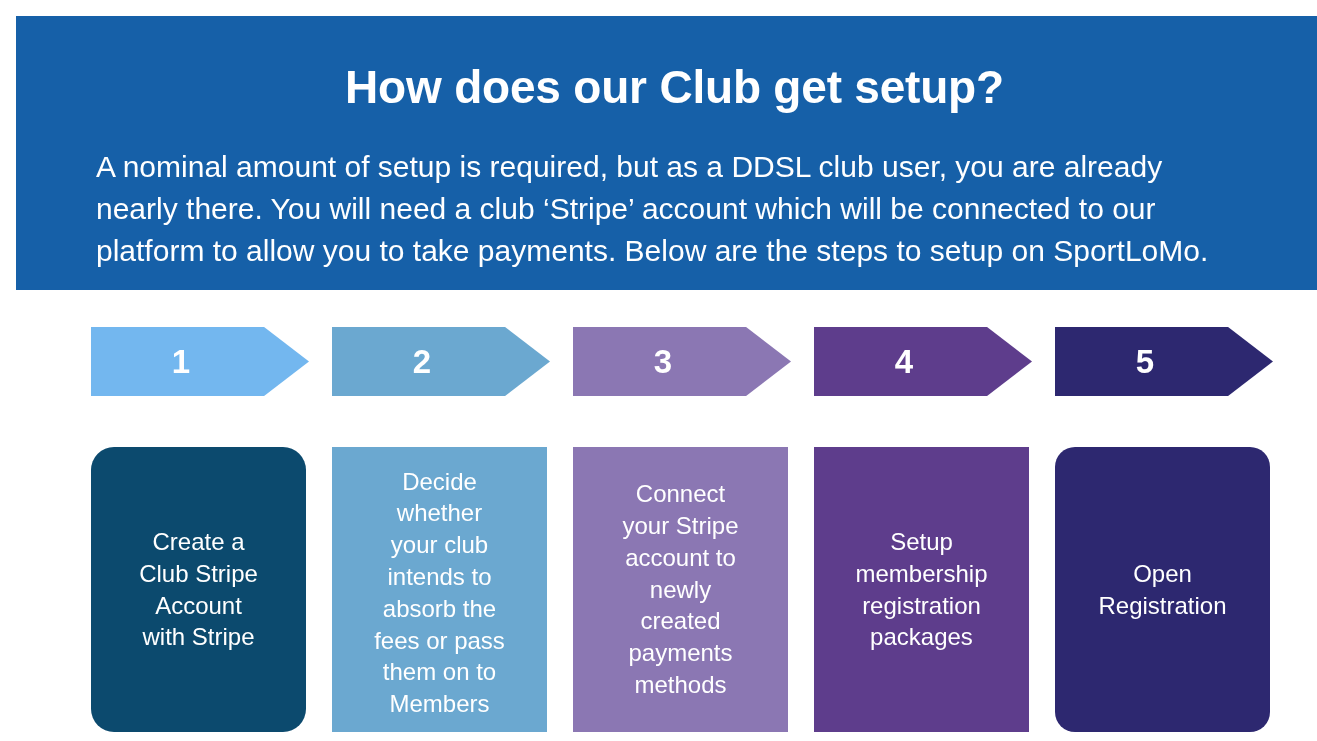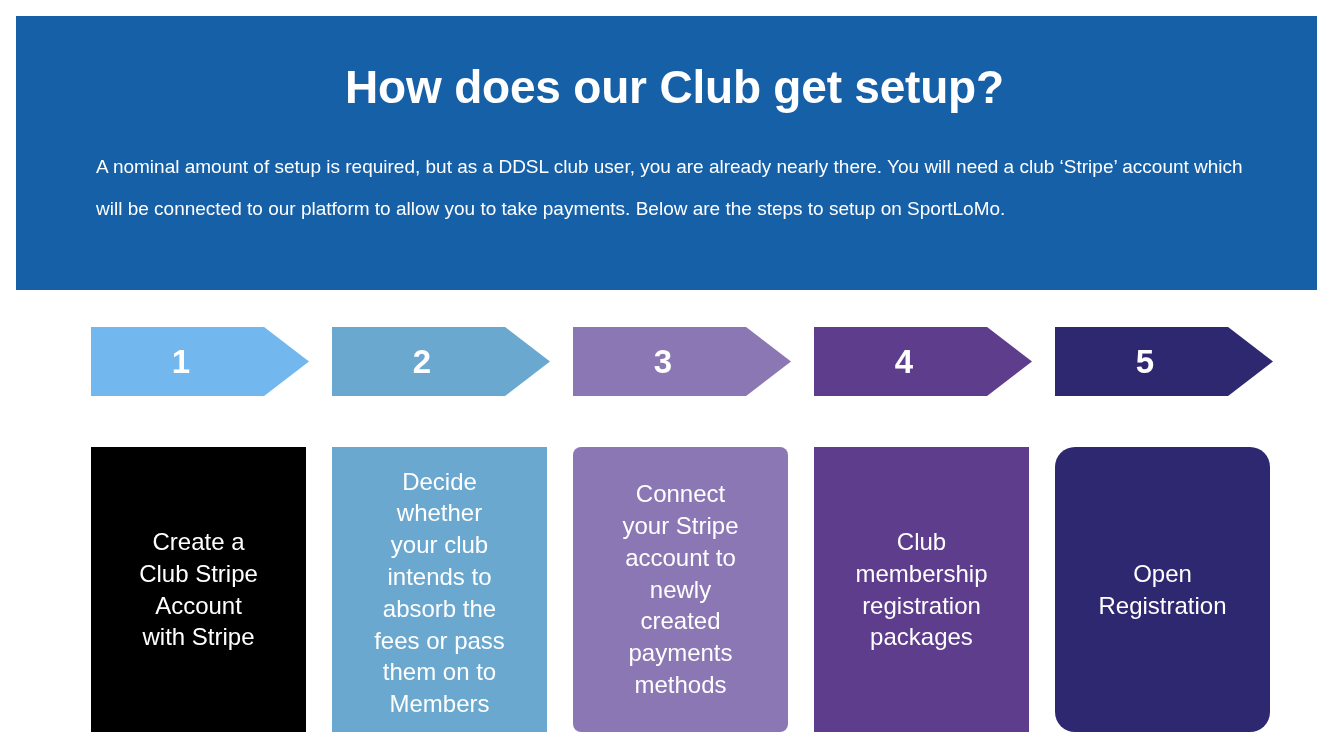--- a/index.html
+++ b/index.html
@@ -46,21 +46,21 @@
     white-space: nowrap;
   }
 
   .header-body {
     position: absolute;
     left: 72px;
     top: 122px;
     width: 1165px;
     color: #ffffff;
     font-family: "Liberation Sans", sans-serif;
-    font-size: 19px;
+    font-size: 30px;
     font-weight: normal;
     line-height: 42px;
     text-align: left;
   }
 
   
   .steps {
     position: absolute;
     left: 0;
     top: 274px;
@@ -149,21 +149,21 @@
     <div class="header-body">A nominal amount of setup is required, but as a DDSL club user, you are already nearly there. You will need a club ‘Stripe’ account which will be connected to our platform to allow you to take payments.   Below are the steps to setup on SportLoMo.</div>
   </div>
 
   <div class="steps">
 
     <div class="step step-0">
       <div class="step-arrow" style="background: rgb(115, 183, 239);">
         <span class="step-number">1</span>
       </div>
       <div class="step-notch" style="color: rgb(115, 183, 239);"></div>
-      <div class="step-box" style="background: #000000;">
+      <div class="step-box" style="background: #0c4a6e; border-radius: 23px;">
         <div class="step-box-text">Create a
 Club Stripe
 Account
 with Stripe</div>
       </div>
     </div>
 
     <div class="step step-1">
       <div class="step-arrow" style="background: rgb(107, 168, 208);">
         <span class="step-number">2</span>
@@ -179,38 +179,38 @@
 them on to
 Members</div>
       </div>
     </div>
 
     <div class="step step-2">
       <div class="step-arrow" style="background: rgb(139, 119, 179);">
         <span class="step-number">3</span>
       </div>
       <div class="step-notch" style="color: rgb(139, 119, 179);"></div>
-      <div class="step-box" style="background: rgb(139, 119, 179); border-radius: 8px;">
+      <div class="step-box" style="background: rgb(139, 119, 179);">
         <div class="step-box-text">Connect
 your Stripe
 account to
 newly
 created
 payments
 methods</div>
       </div>
     </div>
 
     <div class="step step-3">
       <div class="step-arrow" style="background: rgb(94, 61, 140);">
         <span class="step-number">4</span>
       </div>
       <div class="step-notch" style="color: rgb(94, 61, 140);"></div>
       <div class="step-box" style="background: rgb(94, 61, 140);">
-        <div class="step-box-text">Club
+        <div class="step-box-text">Setup
 membership
 registration
 packages</div>
       </div>
     </div>
 
     <div class="step step-4">
       <div class="step-arrow" style="background: rgb(45, 40, 112);">
         <span class="step-number">5</span>
       </div>

